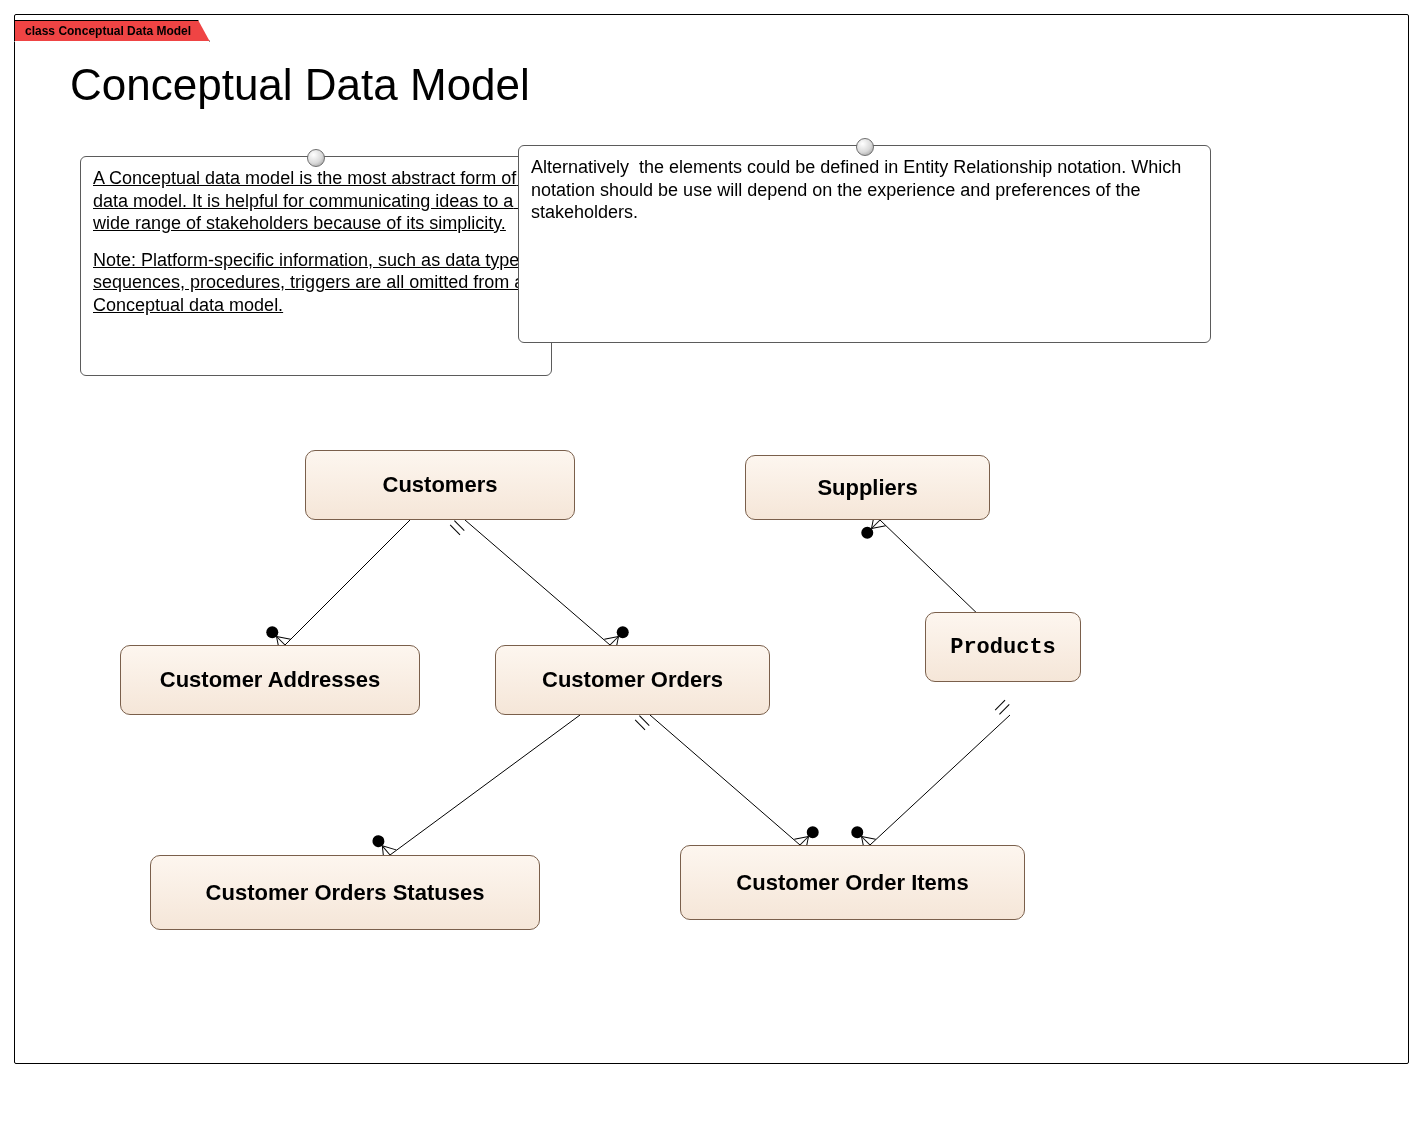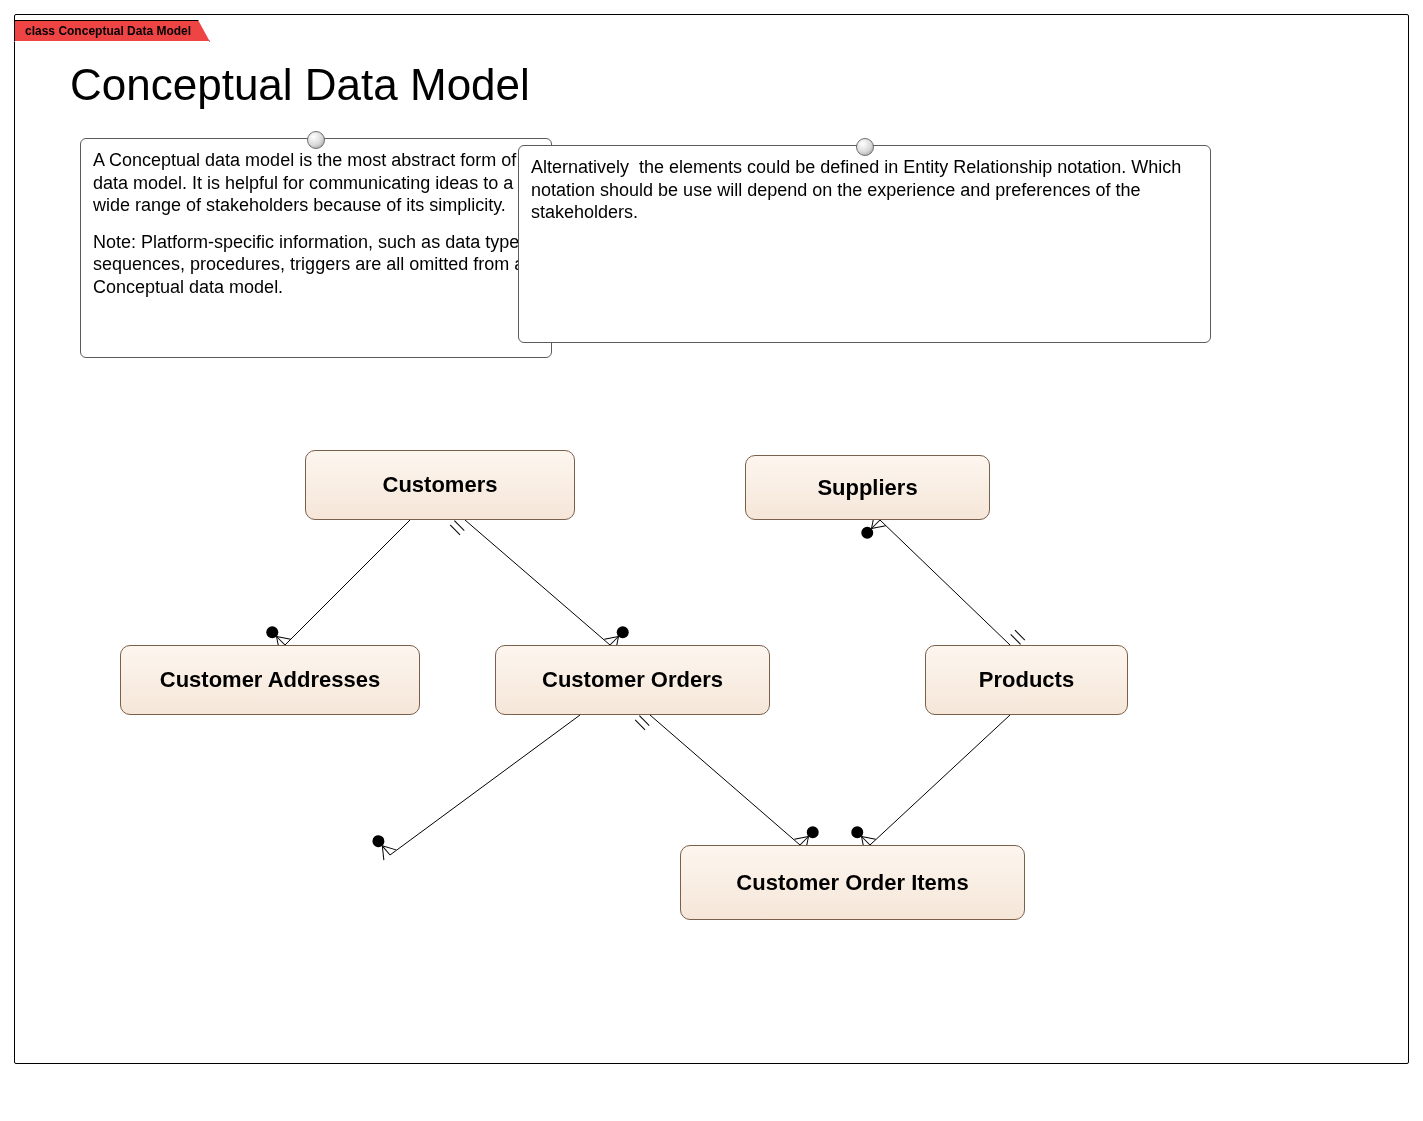--- a/index.html
+++ b/index.html
@@ -113,21 +113,21 @@
   <div class="panel"></div>
 
   <div class="tab">
     <span class="kw">class</span>
     <span> </span>
     <span>Conceptual Data Model</span>
   </div>
 
   <div class="title">Conceptual Data Model</div>
 
-  <div class="note" style="left:80px; top:138px; width:472px; height:220px;">
+  <div class="note" style="left:80px; top:156px; width:472px; height:220px;text-decoration:underline;">
     <div class="note-pin"></div>
     <p class="para">A Conceptual data model is the most abstract form of data model. It is helpful for communicating ideas to a wide range of stakeholders because of its simplicity.</p>
     <p class="para">Note: Platform-specific information, such as data types, sequences, procedures, triggers are all omitted from a Conceptual data model.</p>
   </div>
 
   <div class="note" style="left:518px; top:145px; width:693px; height:198px;">
     <div class="note-pin"></div>
     <p class="para">Alternatively  the elements could be defined in Entity Relationship notation. Which notation should be use will depend on the experience and preferences of the stakeholders.</p>
   </div>
 
@@ -231,22 +231,25 @@
   </div>
 
   <div class="entity" style="left:120px; top:645px; width:300px; height:70px;">
     <span>Customer Addresses</span>
   </div>
 
   <div class="entity" style="left:495px; top:645px; width:275px; height:70px;">
     <span>Customer Orders</span>
   </div>
 
-  <div class="entity" style="left:925px; top:645px; width:203px; height:70px;">
+  <div class="entity" style="left:925px; top:612px; width:156px; height:70px;font-family:Liberation Mono, monospace;">
     <span>Products</span>
   </div>
 
+  <div class="entity" style="left:150px; top:855px; width:390px; height:75px;">
+    <span>Customer Orders Statuses</span>
+  </div>
 
   <div class="entity" style="left:680px; top:845px; width:345px; height:75px;">
     <span>Customer Order Items</span>
   </div>
 
 </div>
 
 </body></html>

